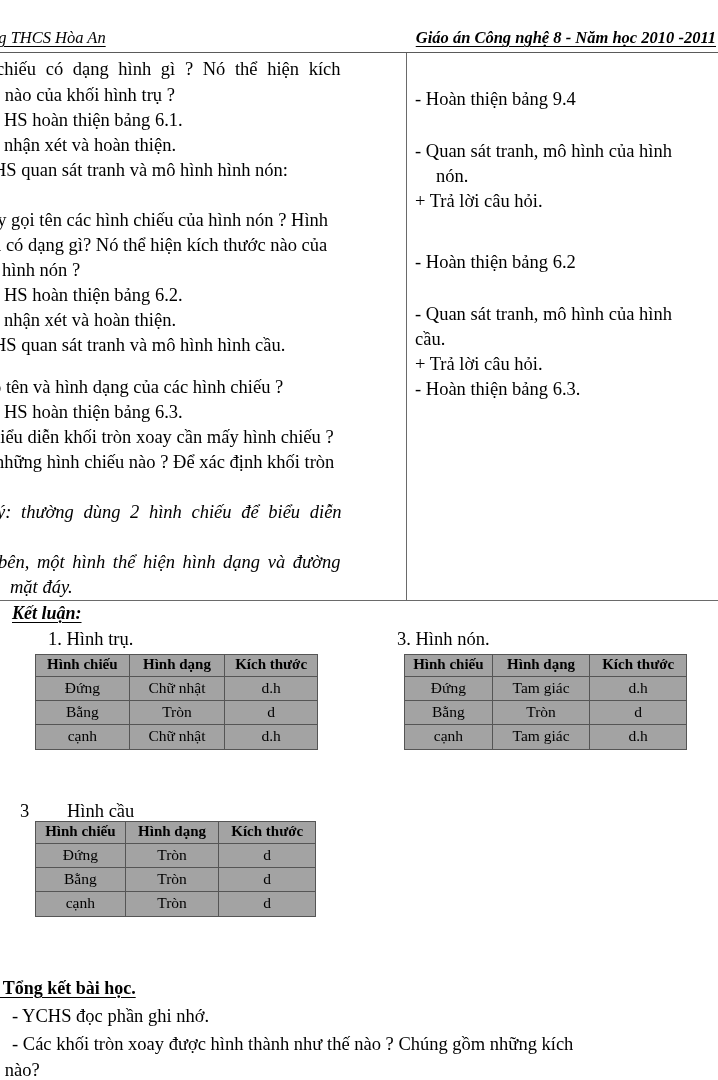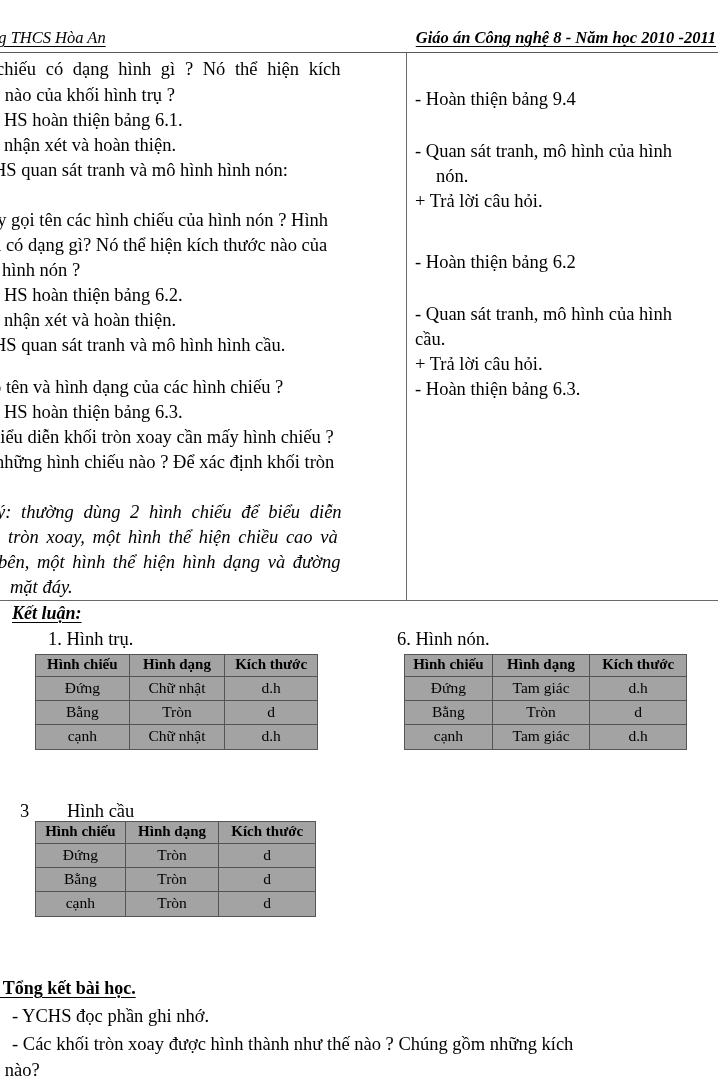--- a/index.html
+++ b/index.html
@@ -195,41 +195,40 @@
         <div class="ln " style="left: -8px; top: 183px;">u có dạng gì? Nó thể hiện kích thước nào của</div>
         <div class="ln " style="left: 2px; top: 208px;">hình nón ?</div>
         <div class="ln " style="left: -10px; top: 233px;">o HS hoàn thiện bảng 6.2.</div>
         <div class="ln " style="left: -14px; top: 258px;">Ý nhận xét và hoàn thiện.</div>
         <div class="ln " style="left: -7px; top: 283px;">HS quan sát tranh và mô hình hình cầu.</div>
         <div class="ln " style="left: -8px; top: 325px;">o tên và hình dạng của các hình chiếu ?</div>
         <div class="ln " style="left: -10px; top: 350px;">o HS hoàn thiện bảng 6.3.</div>
         <div class="ln " style="left: -9px; top: 375px;">biểu diễn khối tròn xoay cần mấy hình chiếu ?</div>
         <div class="ln " style="left: -5px; top: 400px;">những hình chiếu nào ? Để xác định khối tròn</div>
         <div class="ln ital wide" style="left: -3px; top: 450px;">ý: thường dùng 2 hình chiếu để biểu diễn</div>
-        <div class="ln ital wide2" style="left: 8px; top: 475px;">tròn xoay, một hình thể hiện chiều cao và</div>
         <div class="ln ital wide2" style="left: -2px; top: 500px;">bên, một hình thể hiện hình dạng và đường</div>
         <div class="ln ital" style="left: 10px; top: 525px;">mặt đáy.</div>
       </div>
     <div class="col-right" id="col-right">
         <div class="ln" style="left: 6px; top: 37px;">- Hoàn thiện bảng 9.4</div>
         <div class="ln" style="left: 6px; top: 89px;">- Quan sát tranh, mô hình của hình</div>
         <div class="ln" style="left: 6px; top: 114px; margin-left: 21px;">nón.</div>
         <div class="ln" style="left: 6px; top: 139px;">+ Trả lời câu hỏi.</div>
         <div class="ln" style="left: 6px; top: 200px;">- Hoàn thiện bảng 6.2</div>
         <div class="ln" style="left: 6px; top: 252px;">- Quan sát tranh, mô hình của hình</div>
         <div class="ln" style="left: 6px; top: 277px;">cầu.</div>
         <div class="ln" style="left: 6px; top: 302px;">+ Trả lời câu hỏi.</div>
         <div class="ln" style="left: 6px; top: 327px;">- Hoàn thiện bảng 6.3.</div>
       </div>
   </div>
 
   <div class="ketluan">Kết luận:</div>
 
   <div class="sec-label" style="left:48px; top:629px;">1. Hình trụ.</div>
-  <div class="sec-label" style="left:397px; top:629px;">6. Hình nón.</div>
+  <div class="sec-label" style="left:397px; top:629px;">3. Hình nón.</div>
   <div class="sec-label" style="left:20px; top:801px;">3</div>
   <div class="sec-label" style="left:67px; top:801px;">Hình cầu</div>
 
   <table class="dt t1" id="tbl-0">
       <thead>
         <tr>
           <th class="c1">Hình chiếu</th>
           <th class="c2">Hình dạng</th>
           <th class="c3">Kích thước</th>
         </tr>

